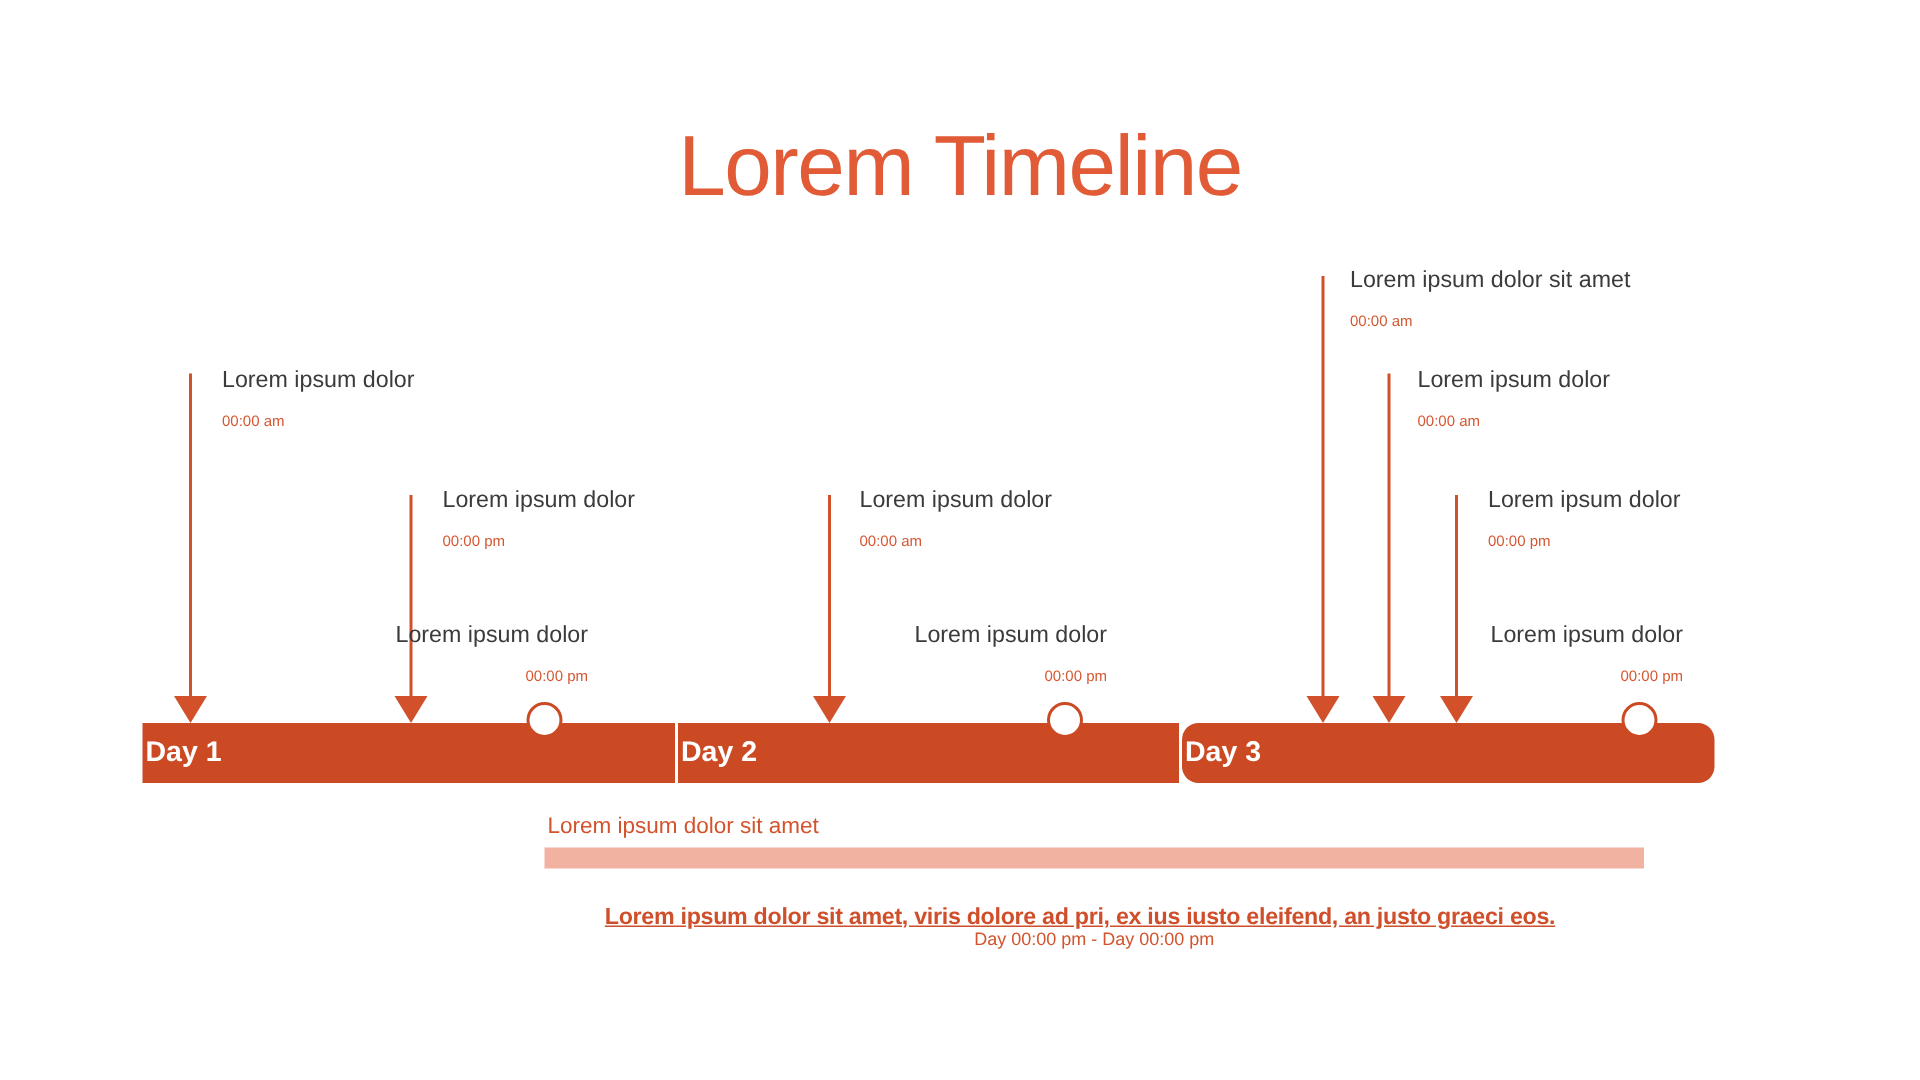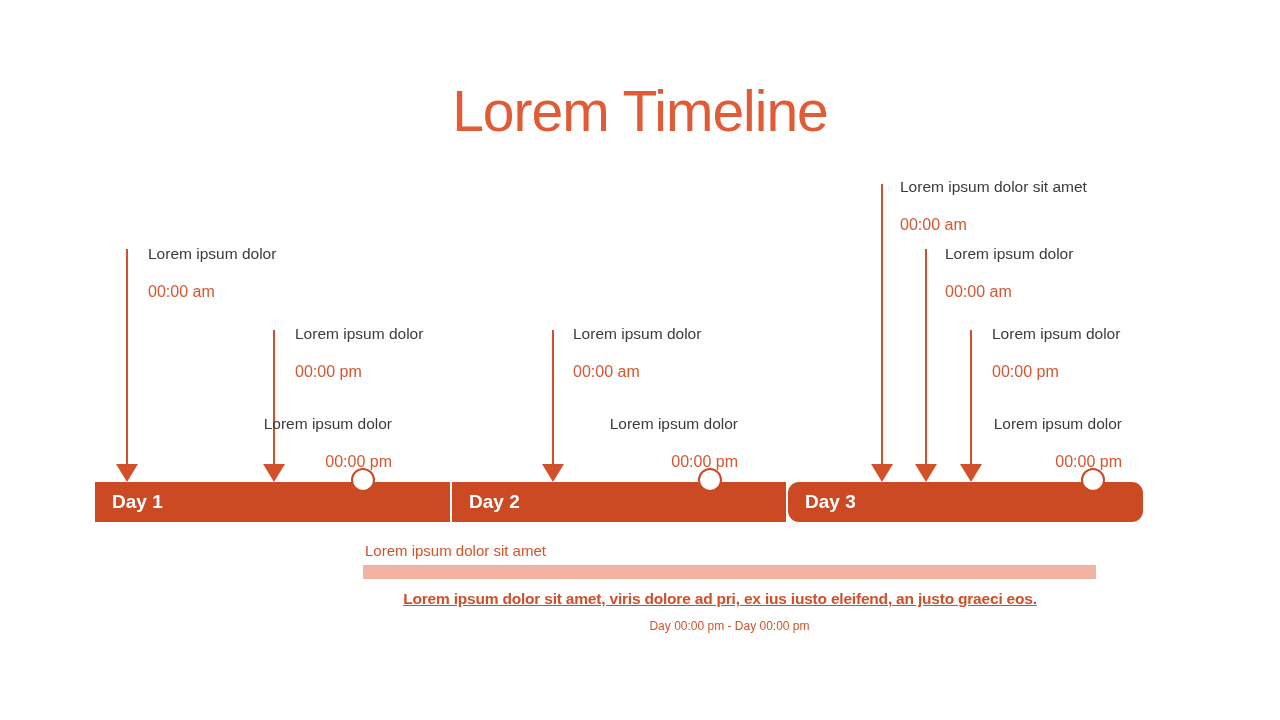--- a/index.html
+++ b/index.html
@@ -23,21 +23,21 @@
   .evt-arrow{
     position:absolute;width:0;height:0;top:464px;
     border-left:11px solid transparent;border-right:11px solid transparent;
     border-top:18px solid #D2512A;
   }
   .a-e1{left:116px;} .a-e2{left:263px;} .a-e3{left:542px;}
   .a-e4{left:871px;} .a-e5{left:915px;} .a-e6{left:960px;}
   
   .evt-label{position:absolute;}
   .evt-title{font-size:15.5px;line-height:20px;color:#3B3B3B;}
-  .evt-time{font-size:16px;line-height:18px;color:#D55630;margin-top:19px;}
+  .evt-time{font-size:10px;line-height:18px;color:#D55630;margin-top:9px;}
   .lb-e1{left:148px;top:244px;}
   .lb-e2{left:295px;top:324px;}
   .lb-e3{left:573px;top:324px;}
   .lb-e4{left:900px;top:177px;}
   .lb-e5{left:945px;top:244px;}
   .lb-e6{left:992px;top:324px;}
   
   .ms-label{position:absolute;width:220px;text-align:right;top:414px;}
   .lb-m1{left:172px;} .lb-m2{left:518px;} .lb-m3{left:902px;}
   .ms-circle{
@@ -45,34 +45,34 @@
     background:#ffffff;border:2px solid #CB4A24;border-radius:50%;z-index:3;
   }
   .c-m1{left:351px;} .c-m2{left:698px;} .c-m3{left:1081px;}
   
   .timeline-bar{
     position:absolute;left:95px;top:482px;width:1068px;height:40px;
     display:flex;z-index:2;
   }
   .day-seg{
     background:#CB4A24;color:#ffffff;font-weight:700;font-size:19px;
-    line-height:40px;padding-left:17px;box-sizing:border-box;
+    line-height:40px;padding-left:2px;box-sizing:border-box;
   }
   .seg1{width:355px;} .seg2{width:334px;} .seg3{width:355px;border-radius:11px;}
   .day-gap{width:2px;background:rgba(255,255,255,0.65);}
   
   .span-label{position:absolute;left:365px;top:541px;font-size:15px;line-height:20px;color:#D2532C;}
   .span-bar{position:absolute;left:363px;top:565px;width:733px;height:14px;background:#F2B2A1;}
   .span-range{
     position:absolute;left:363px;top:616px;width:733px;text-align:center;
     font-size:12px;line-height:20px;color:#D2532C;
   }
   
   .footer{
-    position:absolute;left:160px;top:589px;width:1120px;text-align:center;
+    position:absolute;left:160px;top:602px;width:1120px;text-align:center;
     font-size:15.5px;line-height:20px;font-weight:700;color:#CF4F2B;
     text-decoration:underline;letter-spacing:-0.2px;
   }
 </style>
 </head>
 <body>
 
 <div class="slide">
 
   <div class="title">Lorem Timeline</div>

